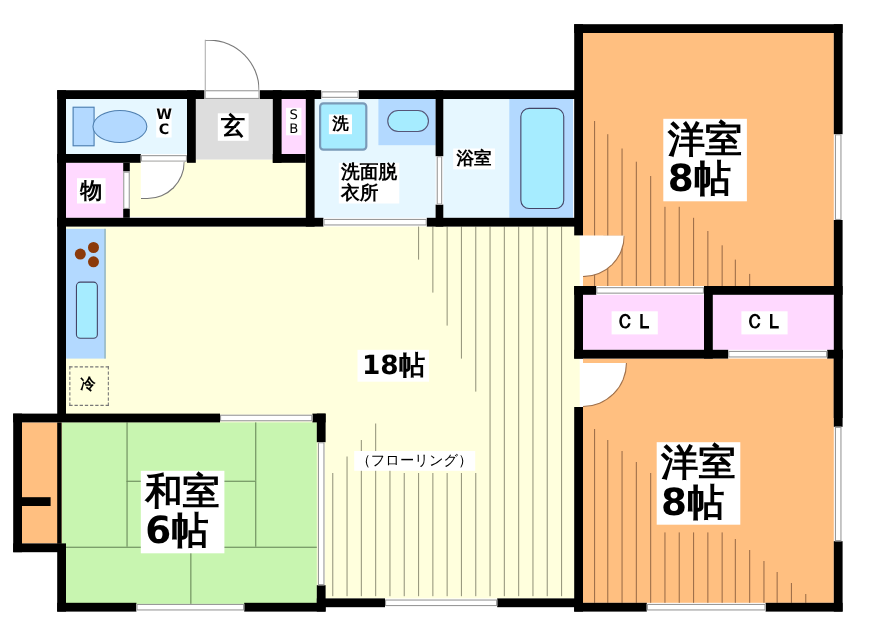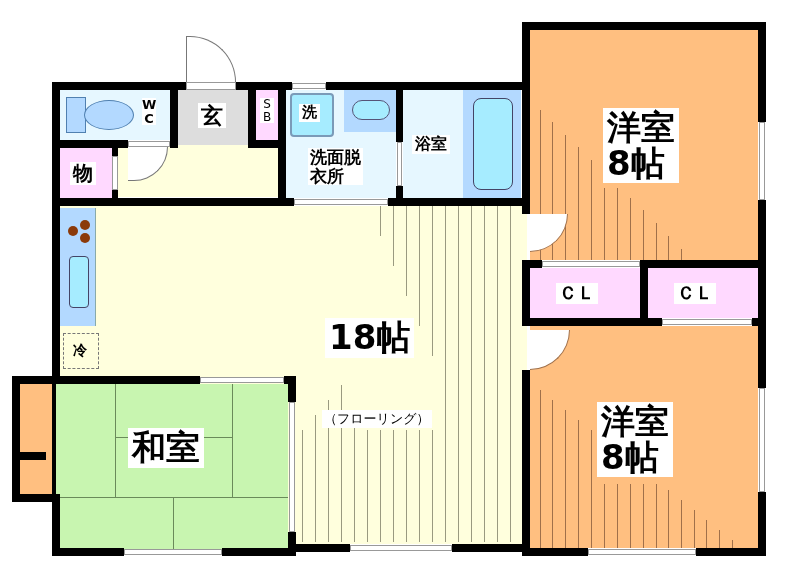--- a/index.html
+++ b/index.html
@@ -100,21 +100,21 @@
 <div class="stripe" style="left:484px;top:206px;height:336px;"></div>
 <div class="stripe" style="left:497px;top:206px;height:336px;"></div>
 <div class="stripe" style="left:510px;top:206px;height:336px;"></div>
 <div class="stripe" style="left:432px;top:206px;height:150px;"></div>
 <div class="stripe" style="left:419px;top:206px;height:120px;"></div>
 <div class="stripe" style="left:406px;top:206px;height:90px;"></div>
 <div class="stripe" style="left:393px;top:206px;height:60px;"></div>
 <div class="stripe" style="left:380px;top:206px;height:30px;"></div>
 
 <div class="abs" style="left:325px;top:318px;background:#fff;padding:2px 4px;font-weight:bold;line-height:1.05;">
-  <div style="font-size:34px;">18帖</div>
+  <div style="font-size:24px;">18帖</div>
 </div>
 <div class="abs" style="left:322px;top:410px;font-size:13px;background:#fff;padding:0 2px;">（フローリング）</div>
 
 <div class="stripe-o" style="left:540px;top:110px;height:150px;"></div>
 <div class="stripe-o" style="left:552px;top:122px;height:138px;"></div>
 <div class="stripe-o" style="left:565px;top:135px;height:125px;"></div>
 <div class="stripe-o" style="left:578px;top:147px;height:113px;"></div>
 <div class="stripe-o" style="left:591px;top:160px;height:100px;"></div>
 <div class="stripe-o" style="left:604px;top:188px;height:72px;"></div>
 <div class="stripe-o" style="left:617px;top:188px;height:72px;"></div>
@@ -157,20 +157,21 @@
 <div class="tatami-line" style="left:115px;top:384px;width:1px;height:53px;"></div>
 <div class="tatami-line" style="left:232px;top:384px;width:1px;height:53px;"></div>
 <div class="tatami-line" style="left:115px;top:437px;width:117px;height:1px;"></div>
 <div class="tatami-line" style="left:56px;top:497px;width:232px;height:1px;"></div>
 <div class="tatami-line" style="left:115px;top:437px;width:1px;height:60px;"></div>
 <div class="tatami-line" style="left:232px;top:437px;width:1px;height:60px;"></div>
 <div class="tatami-line" style="left:173px;top:497px;width:1px;height:53px;"></div>
 
 <div class="abs" style="left:128px;top:428px;background:#fff;padding:2px 4px;font-size:34px;font-weight:bold;line-height:1.05;">
   <div>和室</div>
+  <div>6帖</div>
 </div>
 
 <div class="wall" style="left:52px;top:82px;width:8px;height:300px;"></div>
 
 <div class="wall" style="left:52px;top:82px;width:134px;height:8px;"></div>
 <div class="wall" style="left:236px;top:82px;width:56px;height:8px;"></div>
 <div class="wall" style="left:326px;top:82px;width:204px;height:8px;"></div>
 
 <div class="wall" style="left:170px;top:82px;width:8px;height:66px;"></div>
 

